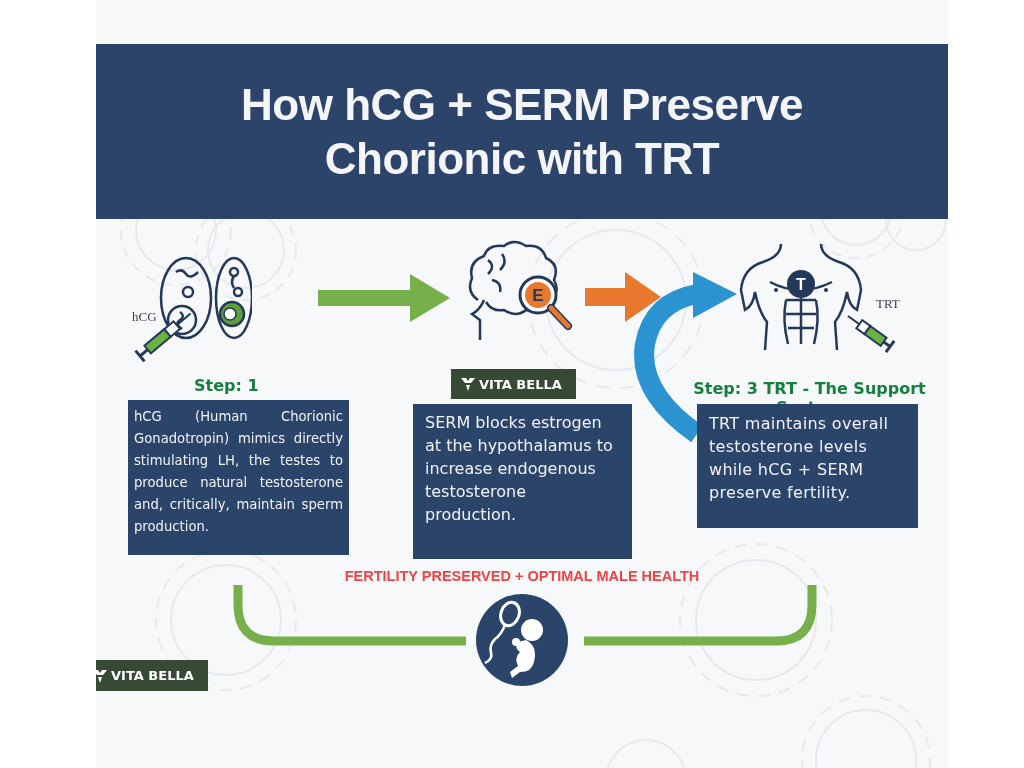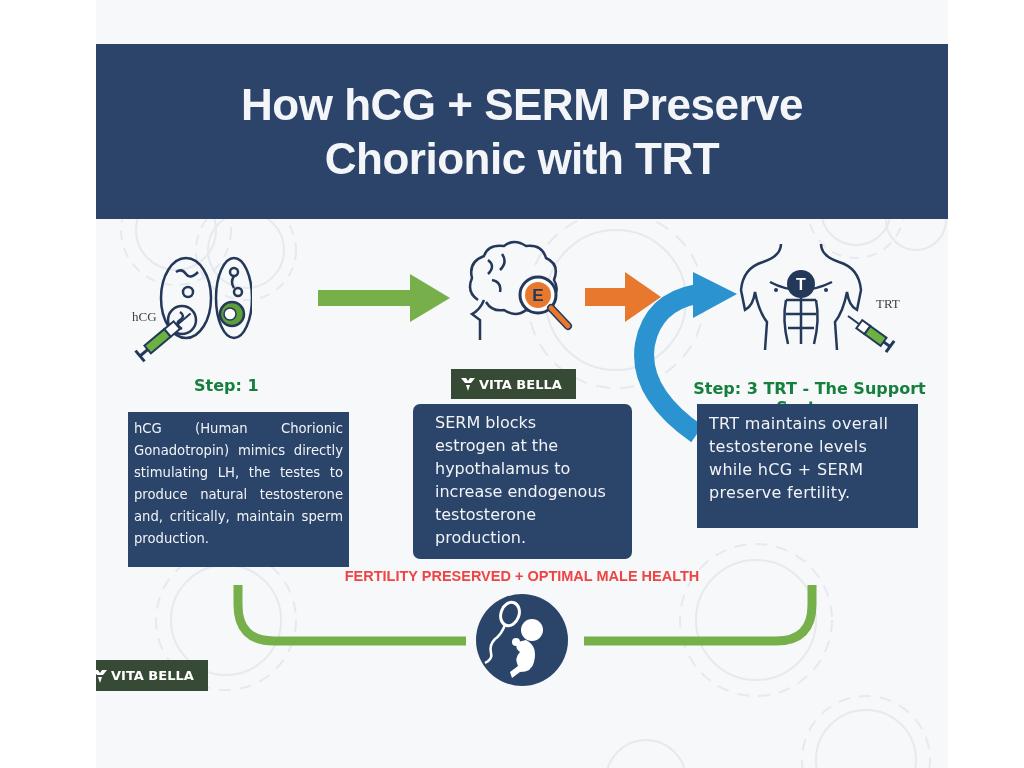--- a/index.html
+++ b/index.html
@@ -30,22 +30,22 @@
   .step-title {
     font-weight: bold; font-size: 16px; color: #15803d;
     font-family: "DejaVu Sans", sans-serif;
     text-align: center;
   }
 
   .box {
     position: absolute; background: #2b4469; color: #f1f3f7;
     font-family: "DejaVu Sans", sans-serif;
   }
-  .box1 { left: 32px; top: 412px; width: 221px; height: 155px; padding: 6px 6px; font-size: 13.2px; line-height: 22px; }
-  .box2 { left: 317px; top: 404px; width: 219px; height: 155px; padding: 7px 22px; font-size: 16px; line-height: 23px; border-radius: 7px; }
+  .box1 { left: 32px; top: 400px; width: 221px; height: 155px; padding: 6px 6px; font-size: 13.2px; line-height: 22px; }
+  .box2 { left: 317px; top: 404px; width: 219px; height: 155px; padding: 7px 12px; font-size: 16px; line-height: 23px; }
   .box3 { left: 601px; top: 404px; width: 221px; height: 124px; padding: 8px 12px; font-size: 16px; line-height: 23px; letter-spacing: 0.3px; }
   .box1 p { text-align: justify; }
 
   .result-text {
     position: absolute; left: 0; top: 568px; width: 852px; text-align: center;
     font-weight: bold; color: #ef4444; font-size: 14.5px;
     font-family: "Liberation Sans", sans-serif;
   }
 
   .badge {

